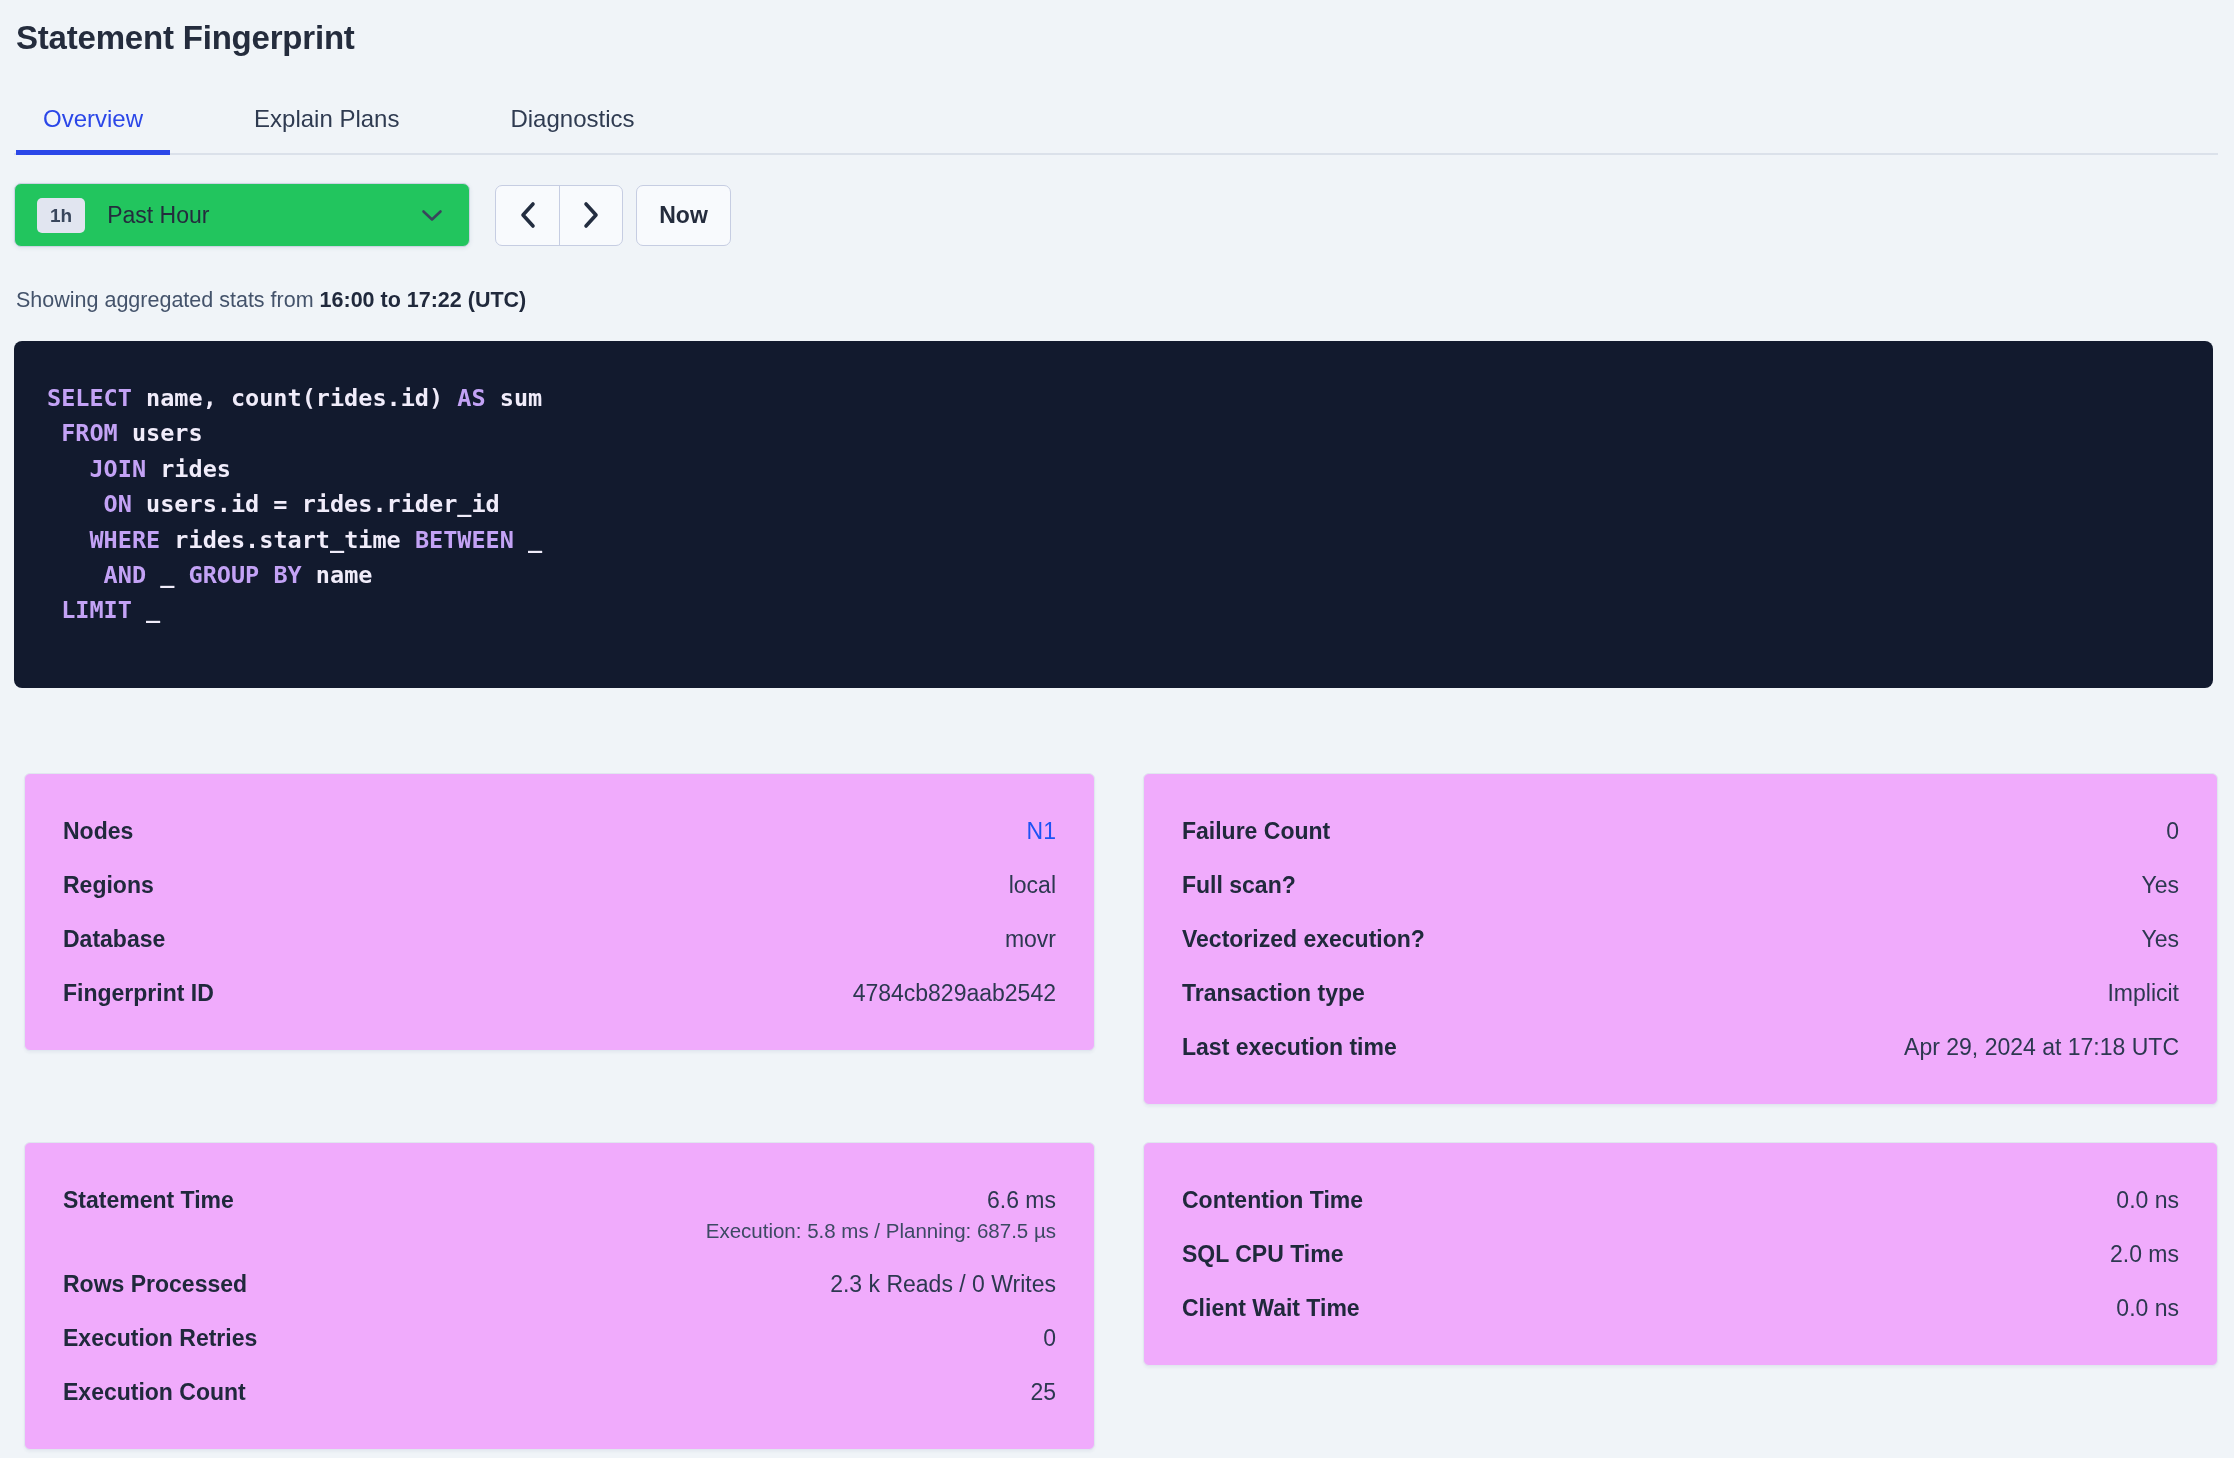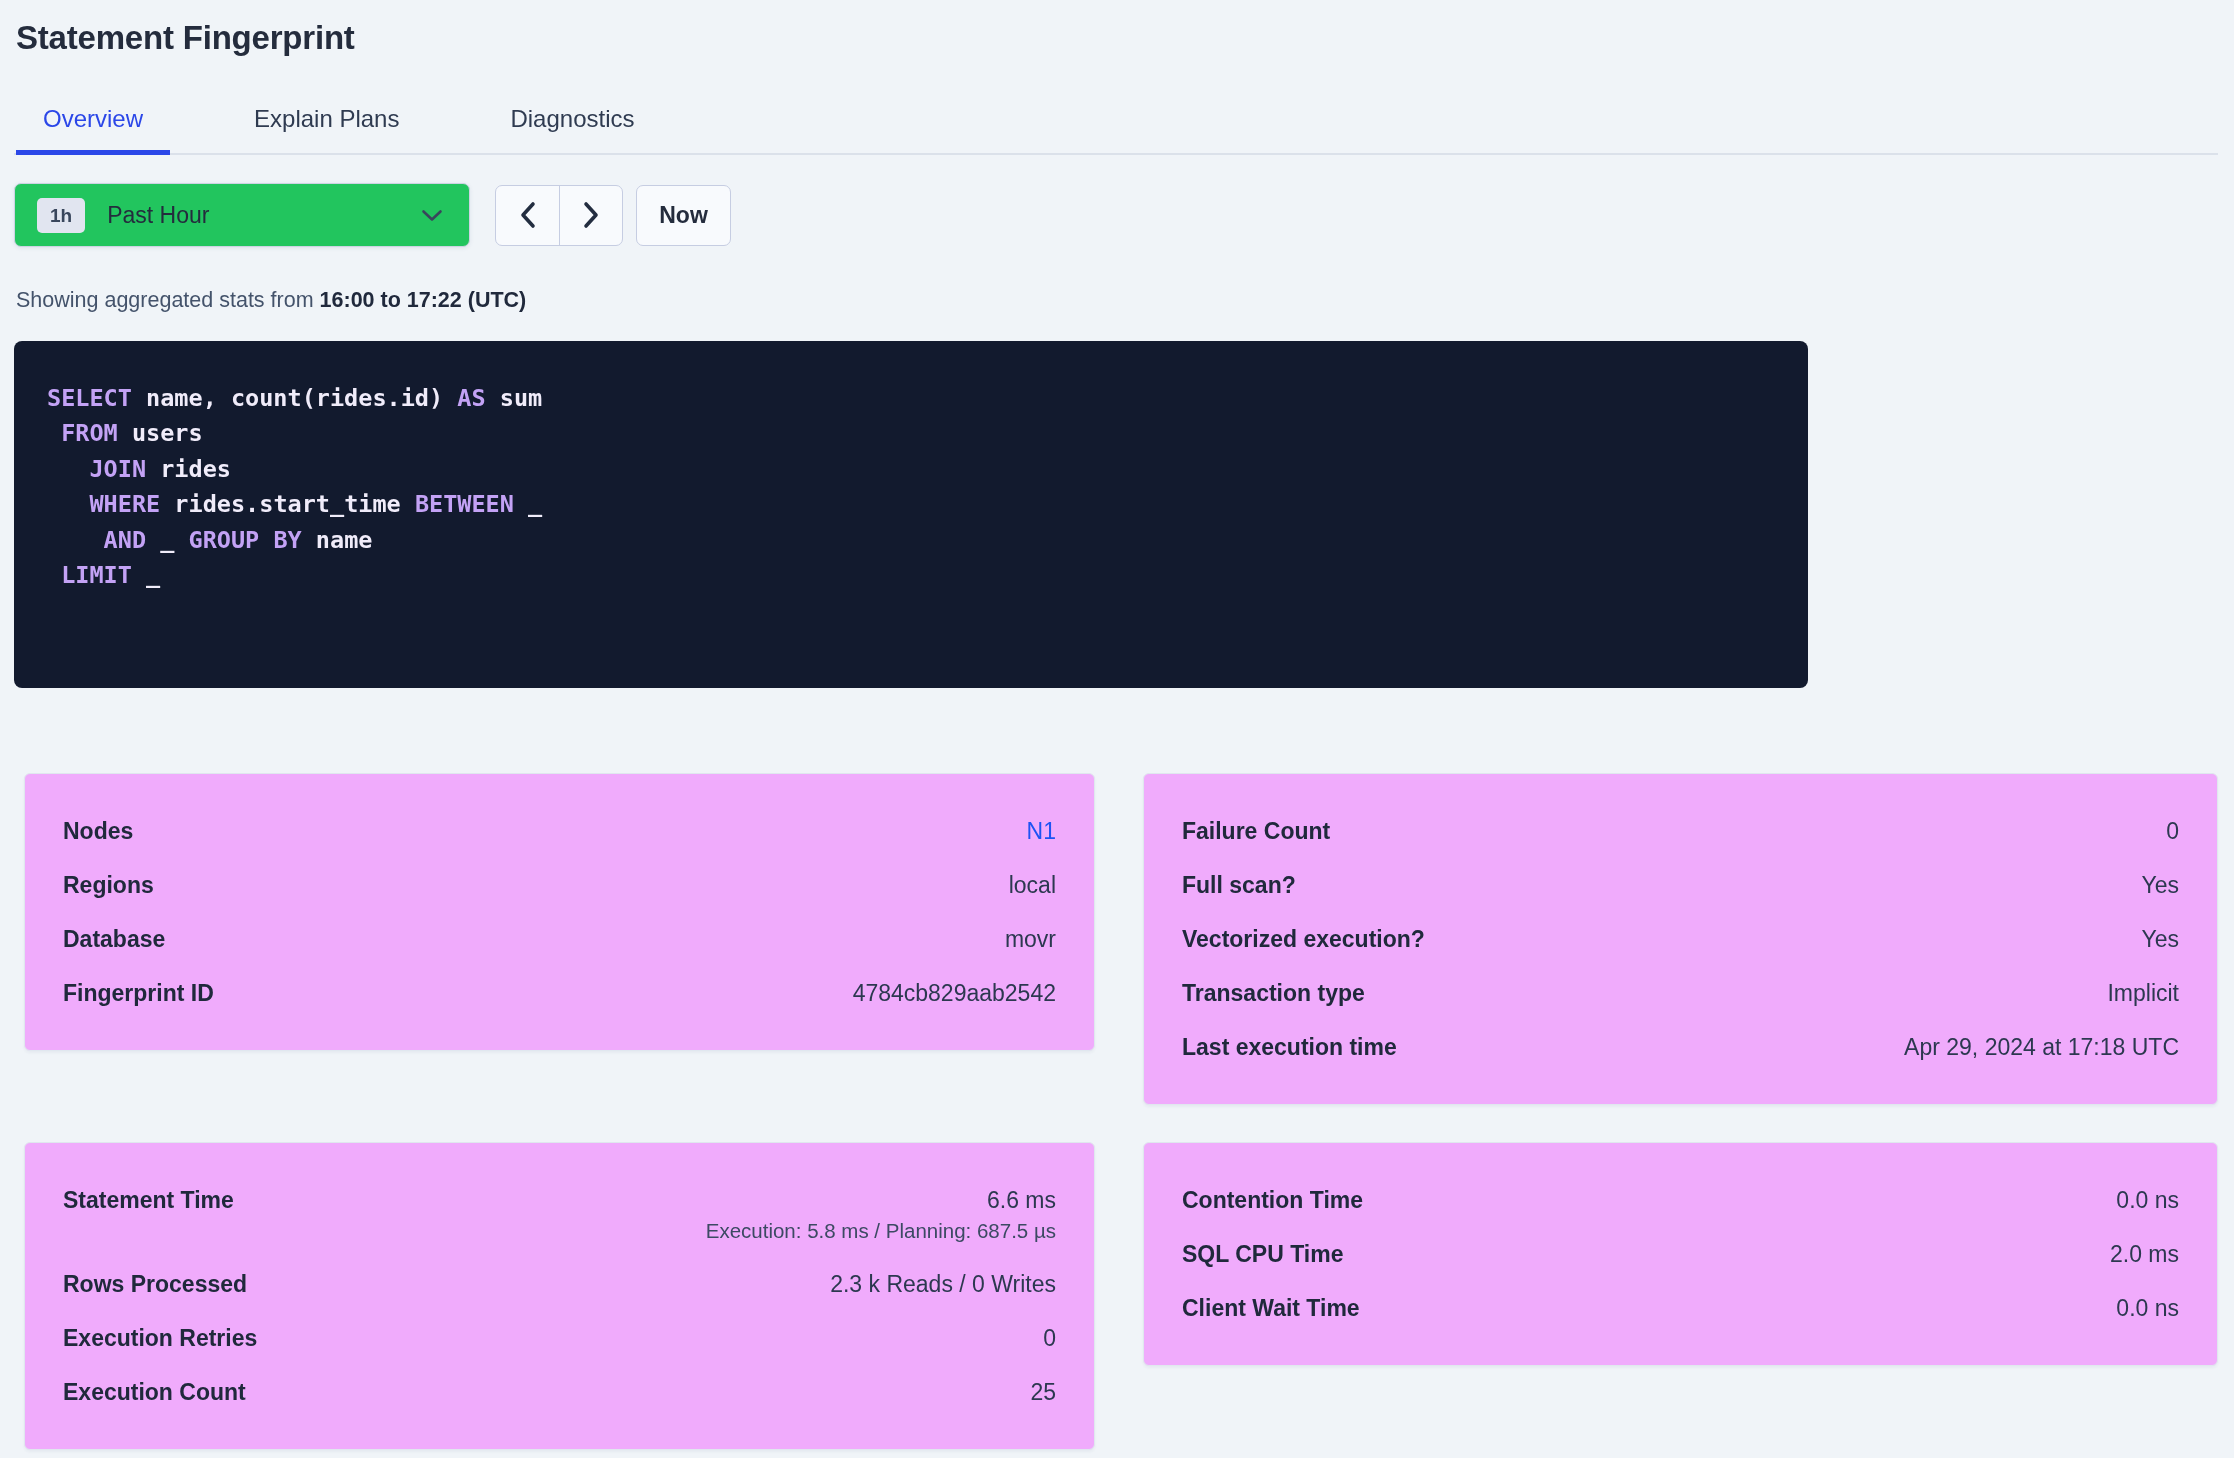--- a/index.html
+++ b/index.html
@@ -72,21 +72,21 @@
     cursor:pointer;
   }
 
   
   .caption { margin-top:40px; font-size:21.5px; line-height:26px; color:#44536b; padding-left:2px; }
   .caption b { font-weight:700; color:#20293c; }
 
   
   .sql-box {
     margin-top:28px;
-    height:347px; width:1794px;
+    height:347px; width:2199px;
     background:#121a2e;
     border-radius:8px;
     padding:40px 30px 0 33px;
     overflow:hidden;
   }
   .code-line {
     white-space:pre;
     font-family:"DejaVu Sans Mono","Liberation Mono",monospace;
     font-weight:700;
     font-size:23.5px; line-height:35.4px;
@@ -164,20 +164,21 @@
       <div class="now-btn">Now</div>
     </div>
 
     <div class="caption"><span>Showing aggregated stats from </span><b>16:00 to 17:22 (UTC)</b></div>
 
     <div class="sql-box">
       <div id="sql-code">
           <div class="code-line"><span class="kw">SELECT</span><span class="tx"> name, count(rides.id) </span><span class="kw">AS</span><span class="tx"> sum</span></div>
           <div class="code-line"><span class="tx"> </span><span class="kw">FROM</span><span class="tx"> users</span></div>
           <div class="code-line"><span class="tx">   </span><span class="kw">JOIN</span><span class="tx"> rides</span></div>
+          <div class="code-line"><span class="tx">    </span><span class="kw">ON</span><span class="tx"> users.id = rides.rider_id</span></div>
           <div class="code-line"><span class="tx">   </span><span class="kw">WHERE</span><span class="tx"> rides.start_time </span><span class="kw">BETWEEN</span><span class="tx"> _</span></div>
           <div class="code-line"><span class="tx">    </span><span class="kw">AND</span><span class="tx"> _ </span><span class="kw">GROUP BY</span><span class="tx"> name</span></div>
           <div class="code-line"><span class="tx"> </span><span class="kw">LIMIT</span><span class="tx"> _</span></div>
         </div>
     </div>
 
     <div class="grid">
       <section class="card">
           <div class="row">
             <div class="row-label">Nodes</div>

